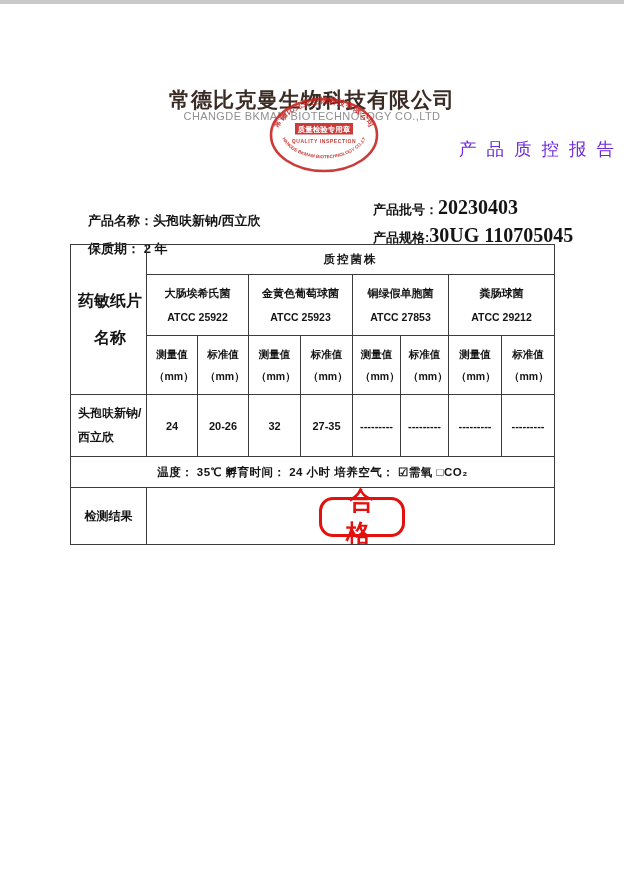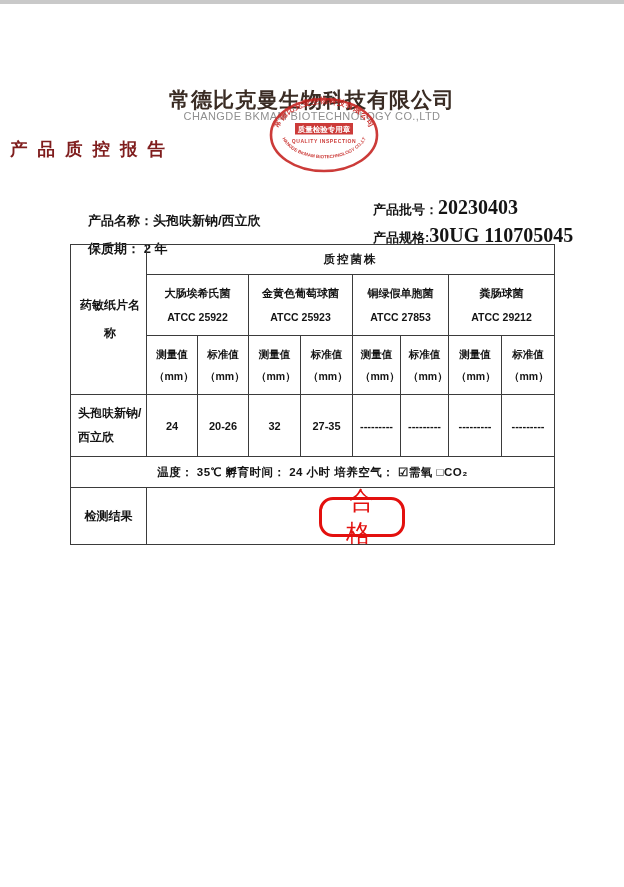--- a/index.html
+++ b/index.html
@@ -18,22 +18,22 @@
     position: absolute; top: 86px; left: 0; width: 100%;
     text-align: center; font-size: 21px; font-weight: bold;
     letter-spacing: 1px; color: #3a2c24;
   }
   .company-en {
     position: absolute; top: 110px; left: 0; width: 100%;
     text-align: center; font-size: 11px; color: #8f8f8f; letter-spacing: 0.4px;
   }
   .title-cn {
     position: absolute; top: 137px; left: 0; width: 100%;
-    text-align: left; font-size: 17.5px; font-weight: bold;
-    letter-spacing: 10px; text-indent: 10px; color: #7f1d1d;
+    text-align: right; font-size: 17.5px; font-weight: normal;
+    letter-spacing: 10px; text-indent: 10px; color: #6d28d9;
   }
   .title-en {
     position: absolute; top: 159px; left: 0; width: 100%;
     text-align: center; font-size: 10.5px; color: #8f8f8f; letter-spacing: 1.3px;
   }
   .stamp-svg { position: absolute; left: 266px; top: 94px; opacity: 0.88; }
 
   
   .info-line { position: absolute; left: 0; width: 100%; font-size: 13px; font-weight: bold; }
   .info-line-1 { top: 196px; }
@@ -50,37 +50,37 @@
   table.qc td {
     border: 1px solid #3b3b3b; text-align: center; vertical-align: middle;
     font-weight: bold; color: #141414; padding: 7px; overflow: hidden;
   }
   tr.r1 { height: 22px; }
   tr.r2 { height: 52px; }
   tr.r3 { height: 48px; }
   tr.r4 { height: 50px; }
   tr.r5 { height: 31px; }
   tr.r6 { height: 51px; }
-  td.corner { font-size: 12px; }
+  td.corner { font-size: 16px; }
   td.corner span { display: inline-block; width: 64px; line-height: 2.3; word-break: break-all; }
   td.group-hd { font-size: 11.5px; letter-spacing: 2px; }
   td.organism { font-size: 11px; line-height: 2.15; }
   td.organism .atcc { font-size: 10.5px; letter-spacing: 0px; }
   td.subhd { font-size: 10.5px; line-height: 2.1; }
   td.val { font-size: 11px; }
   td.rowname { font-size: 12px; text-align: left; padding-left: 5px; }
   td.rowname span { display: inline-block; width: 66px; line-height: 1.95; word-break: break-all; text-align: left; }
   td.conditions { font-size: 11.5px; letter-spacing: 0.5px; }
   td.result-label { font-size: 12px; }
   td.result-cell { text-align: left; }
   .pass-stamp {
     display: inline-flex; align-items: center; justify-content: center;
     margin-left: 22px; width: 86px; height: 40px;
     border: 3px solid #e3100e; border-radius: 14px;
-    color: #e3100e; font-size: 25px; font-weight: normal;
+    color: #e3100e; font-size: 25px; font-weight: bold;
     letter-spacing: 6px; text-indent: 6px;
   }
 
   
   .footer-line {
     position: absolute; top: 557px; left: 88px;
     font-size: 13.5px; font-weight: bold; white-space: nowrap;
   }
 </style>
 </head>

